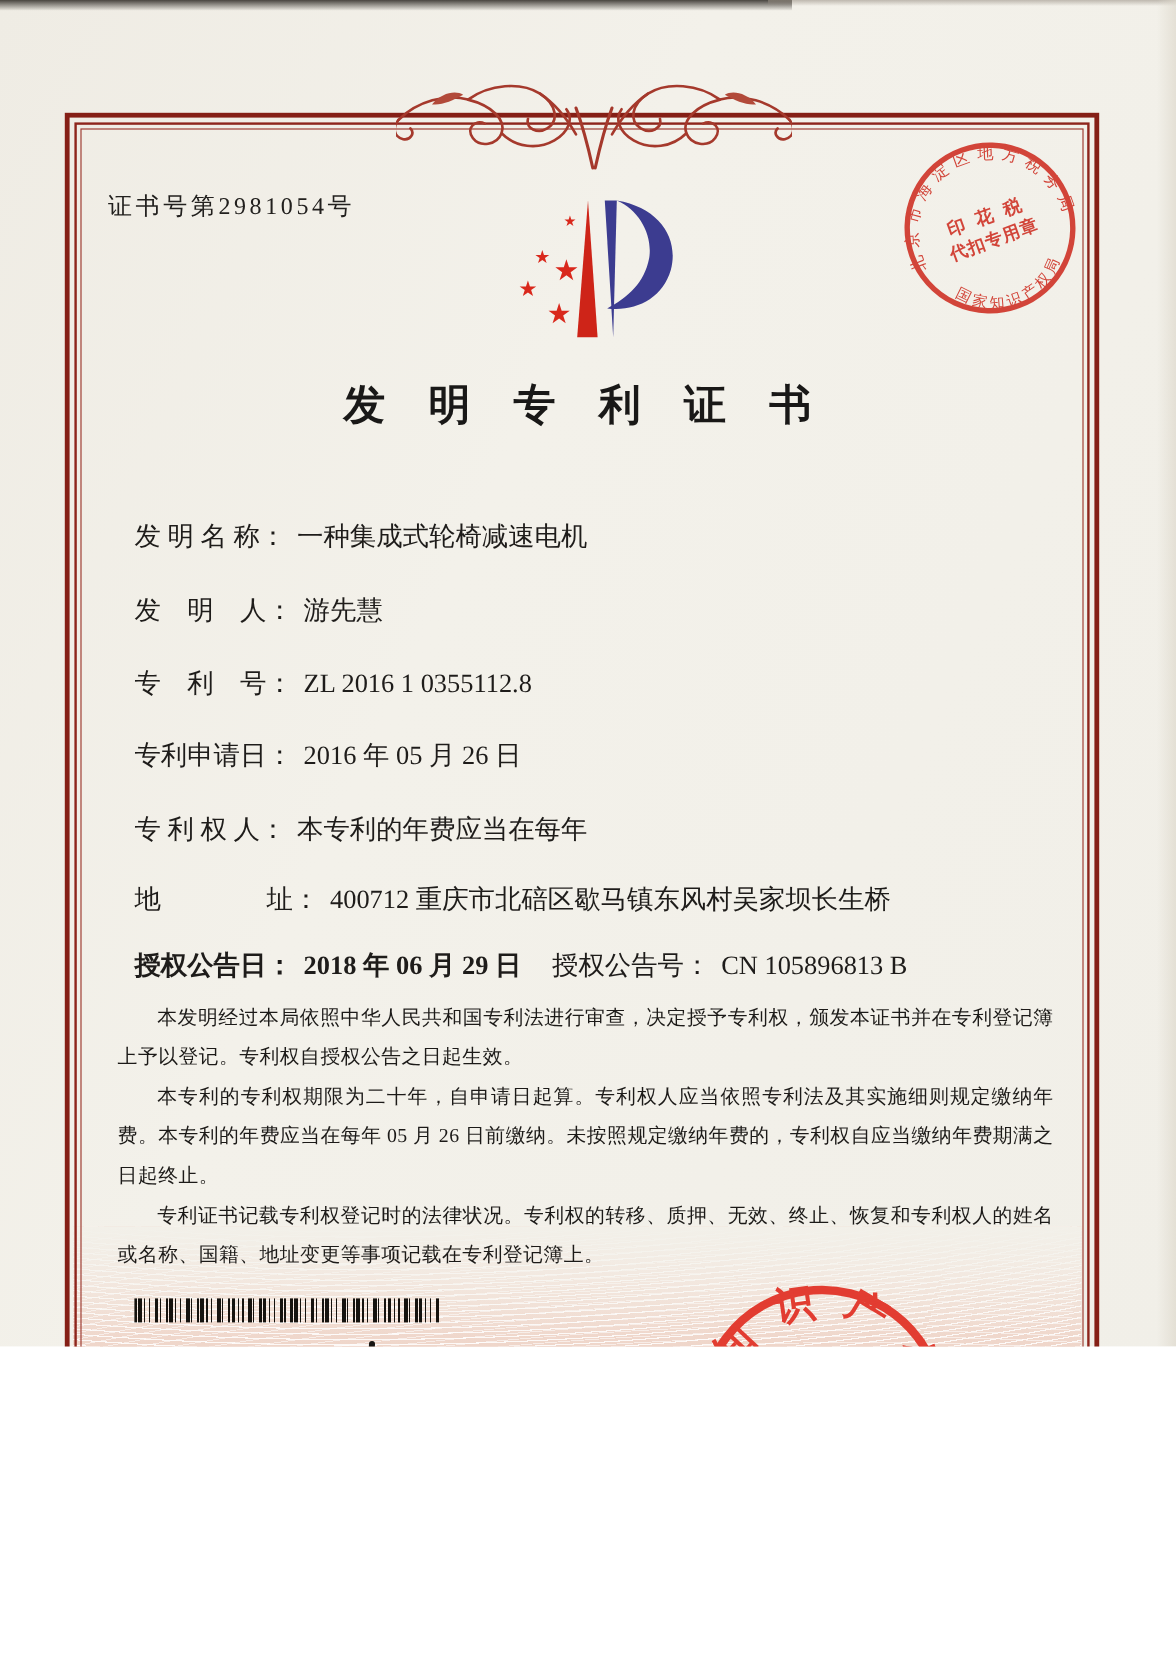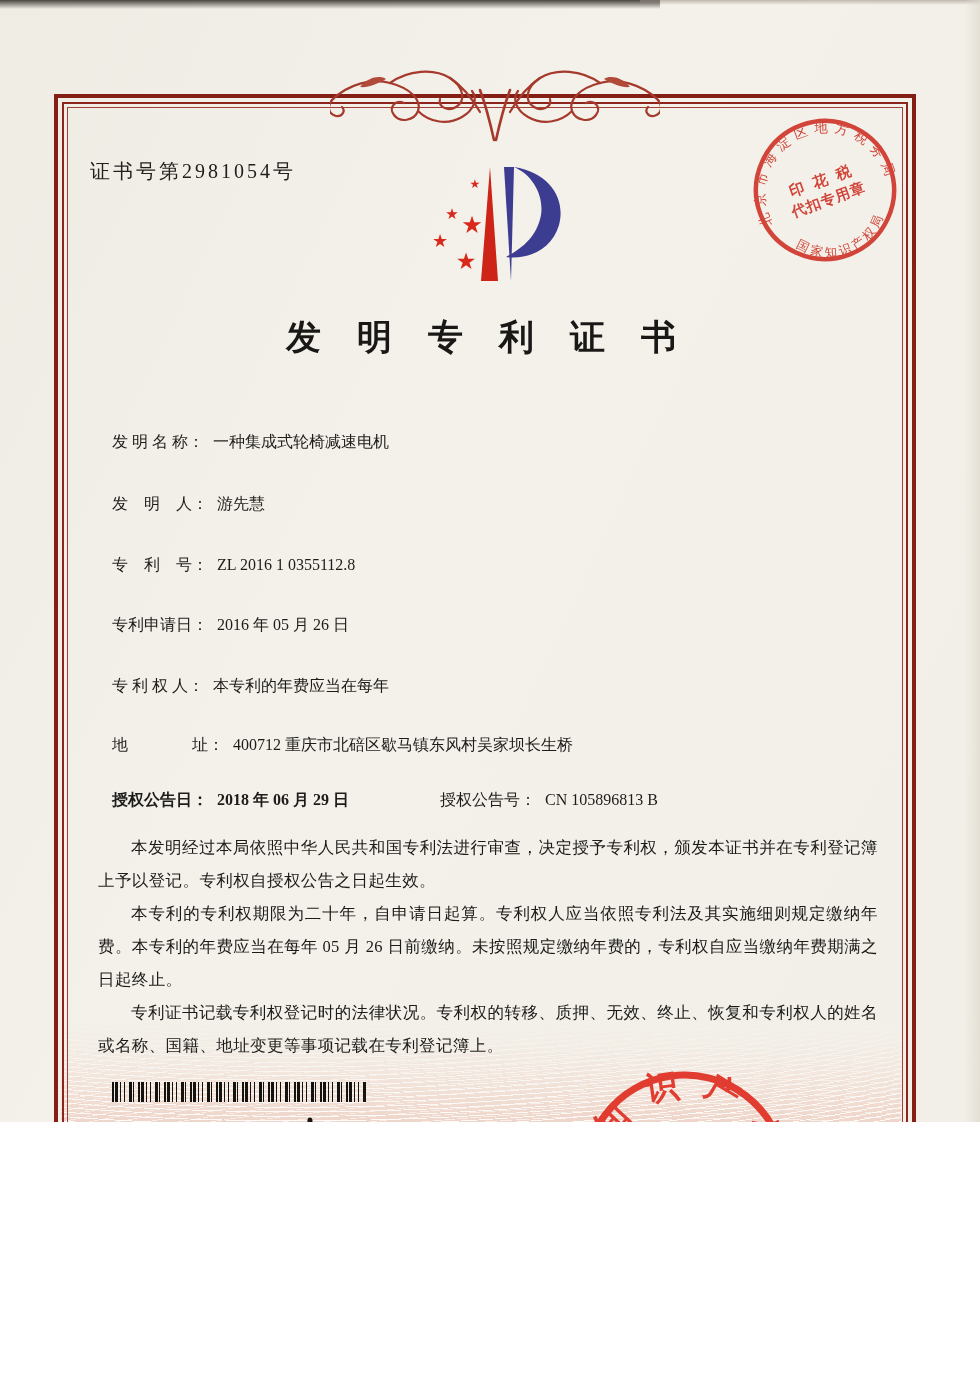--- a/index.html
+++ b/index.html
@@ -28,25 +28,25 @@
        repeating-radial-gradient(1600px 900px at 28% -280%, rgba(255,255,255,.85) 0 1.6px, rgba(255,255,255,0) 1.6px 8px),
        repeating-radial-gradient(1700px 950px at 78% 360%, rgba(255,255,255,.55) 0 1.4px, rgba(255,255,255,0) 1.4px 9px),
        linear-gradient(to bottom,#f6e7de,#eccfc2 45%,#f0d5c9);}
   .pink-fade{left:61px;top:1022px;width:840px;height:92px;
      background:linear-gradient(to bottom,#f2f0e9,rgba(242,240,233,0));}
 
   .cert-no{left:90px;top:158px;font-size:20px;letter-spacing:3px;color:#22201e;}
   .doc-title{left:54px;top:294px;width:854px;text-align:center;font-size:35px;font-weight:600;
              letter-spacing:36px;text-indent:36px;color:#191817;margin-top:20px;}
 
-  .field-row{left:112px;font-size:16px;color:#1e1c1a;white-space:nowrap;}
+  .field-row{left:112px;font-size:22px;color:#1e1c1a;white-space:nowrap;}
   .field-row .lab{display:inline-block;}
   .field-row .val{margin-left:9px;}
   .fr1{top:432px;} .fr2{top:494px;} .fr3{top:555px;} .fr4{top:615px;}
-  .fr5{top:676px;} .fr6{top:735px;} .fr7{top:790px;font-weight:bold;} .fr8{top:790px;left:440px;}
+  .fr5{top:676px;} .fr6{top:735px;} .fr7{top:790px;font-weight:bold;} .fr8{top:790px;left:460px;}
 
   .paras{left:98px;top:831px;width:780px;color:#1c1a18;}
   .paras p{margin:0;font-size:16.5px;line-height:33px;text-indent:2em;text-align:justify;letter-spacing:.4px;}
 
   .barcode{left:112px;top:1082px;width:254px;height:20px;
      background:repeating-linear-gradient(90deg,
        #15130f 0 2px,rgba(0,0,0,0) 2px 3px,
        #15130f 3px 6px,rgba(0,0,0,0) 6px 8px,
        #15130f 8px 9px,rgba(0,0,0,0) 9px 12px,
        #15130f 12px 13px,rgba(0,0,0,0) 13px 17px,

